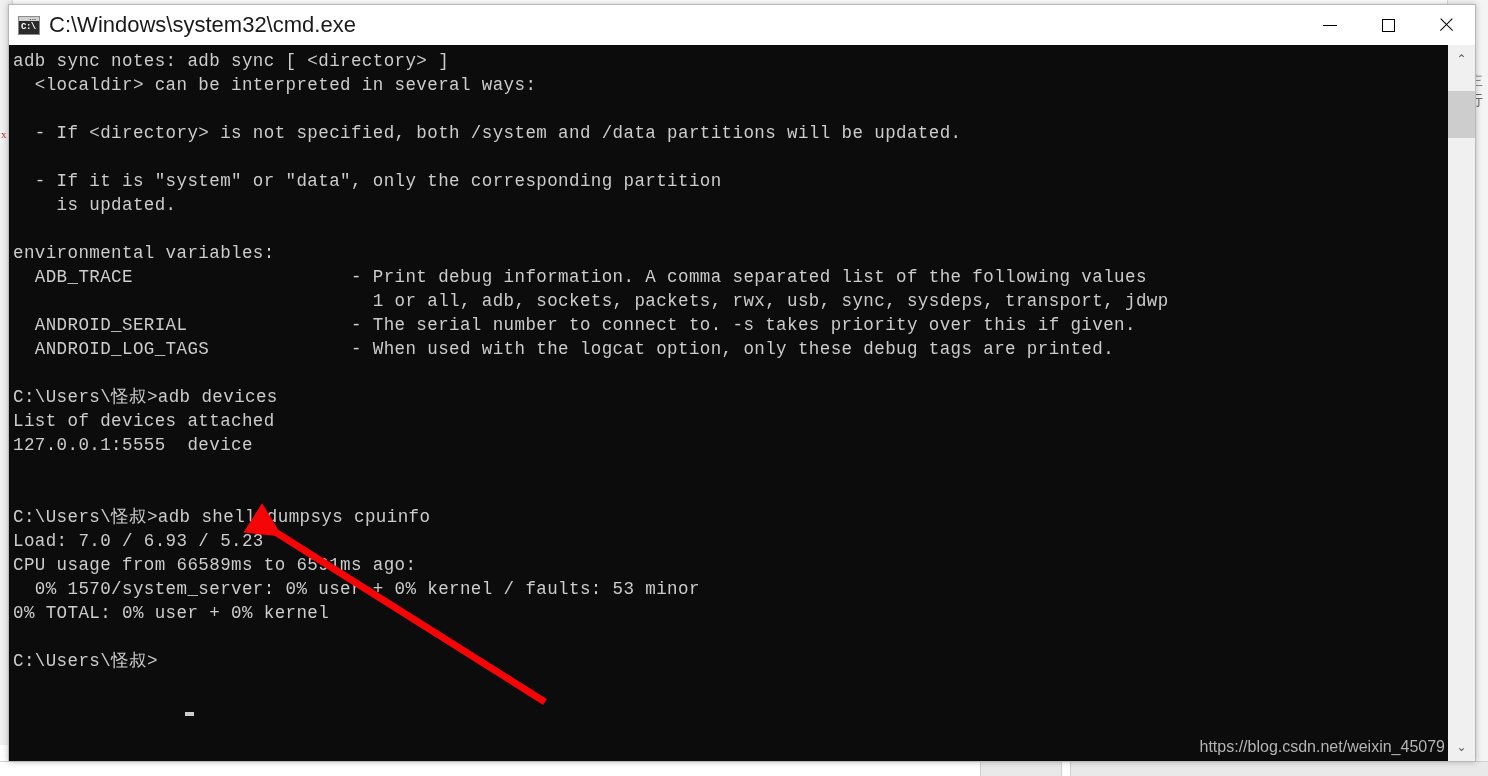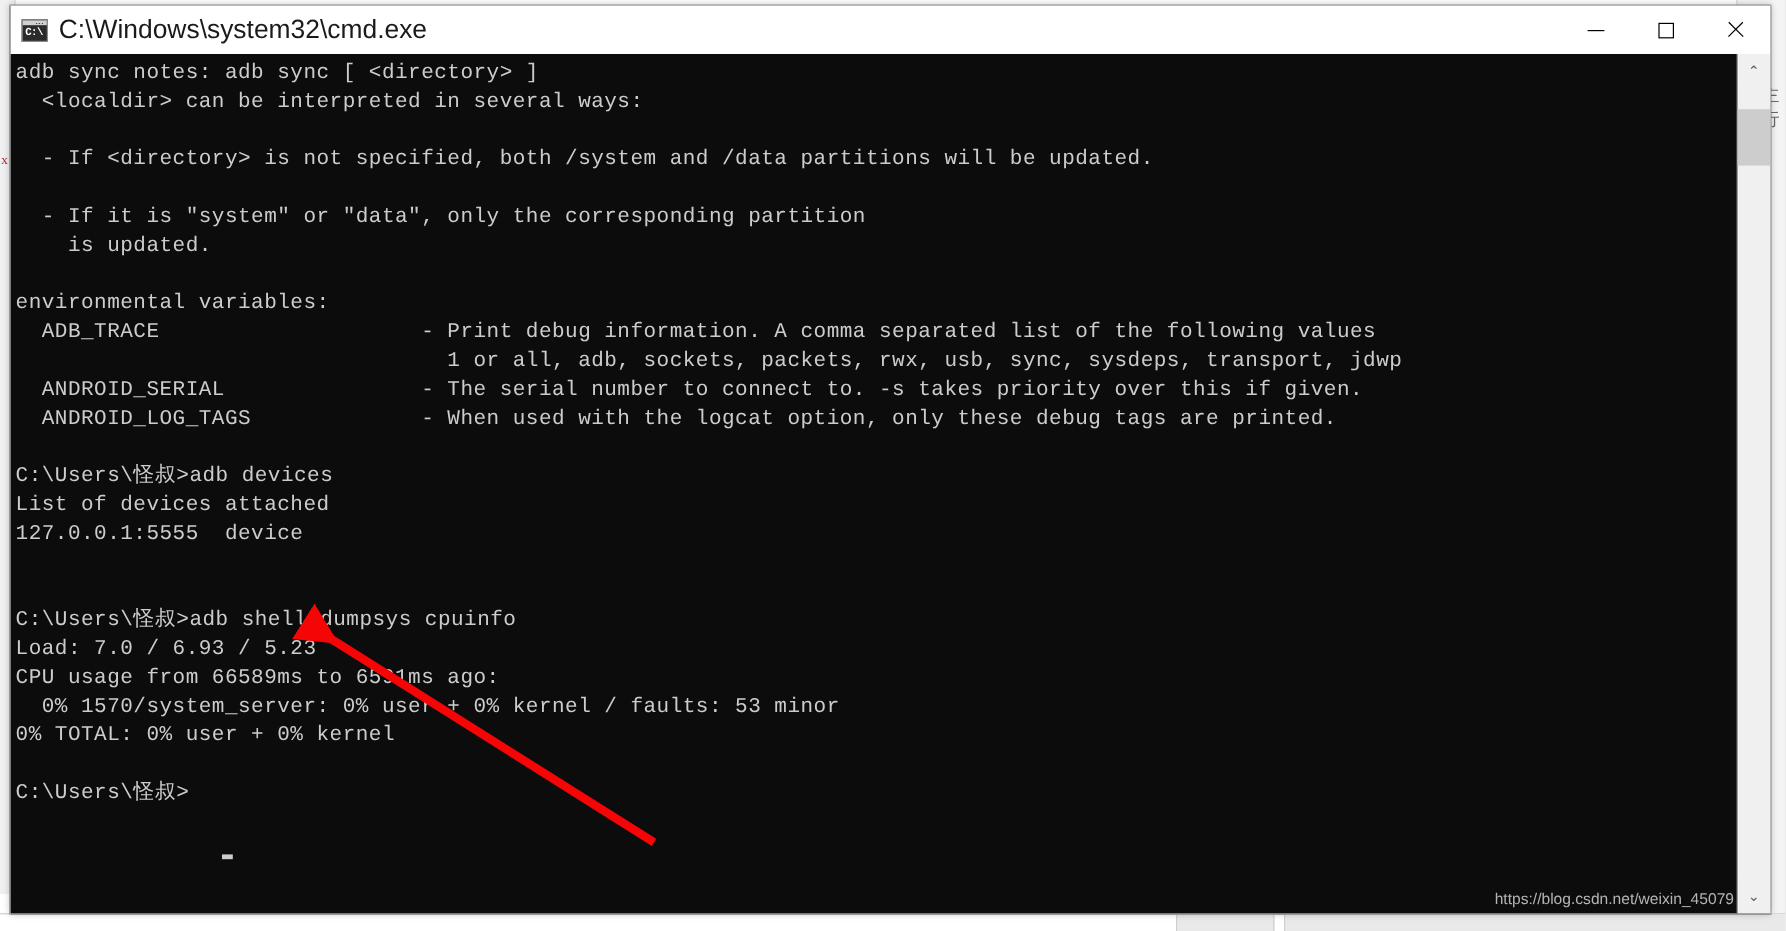--- a/index.html
+++ b/index.html
@@ -238,21 +238,21 @@
     height: 47px;
     background: #cdcdcd;
   }
 
   
   #watermark {
     position: absolute;
     right: 30px;
     bottom: 5px;
     font-family: "Liberation Sans", sans-serif;
-    font-size: 13px;
+    font-size: 16px;
     color: #b4b4b4;
     white-space: nowrap;
     pointer-events: none;
   }
 
   
   #annotation-arrow {
     position: absolute;
     left: 0; top: 0;
     width: 1488px;

